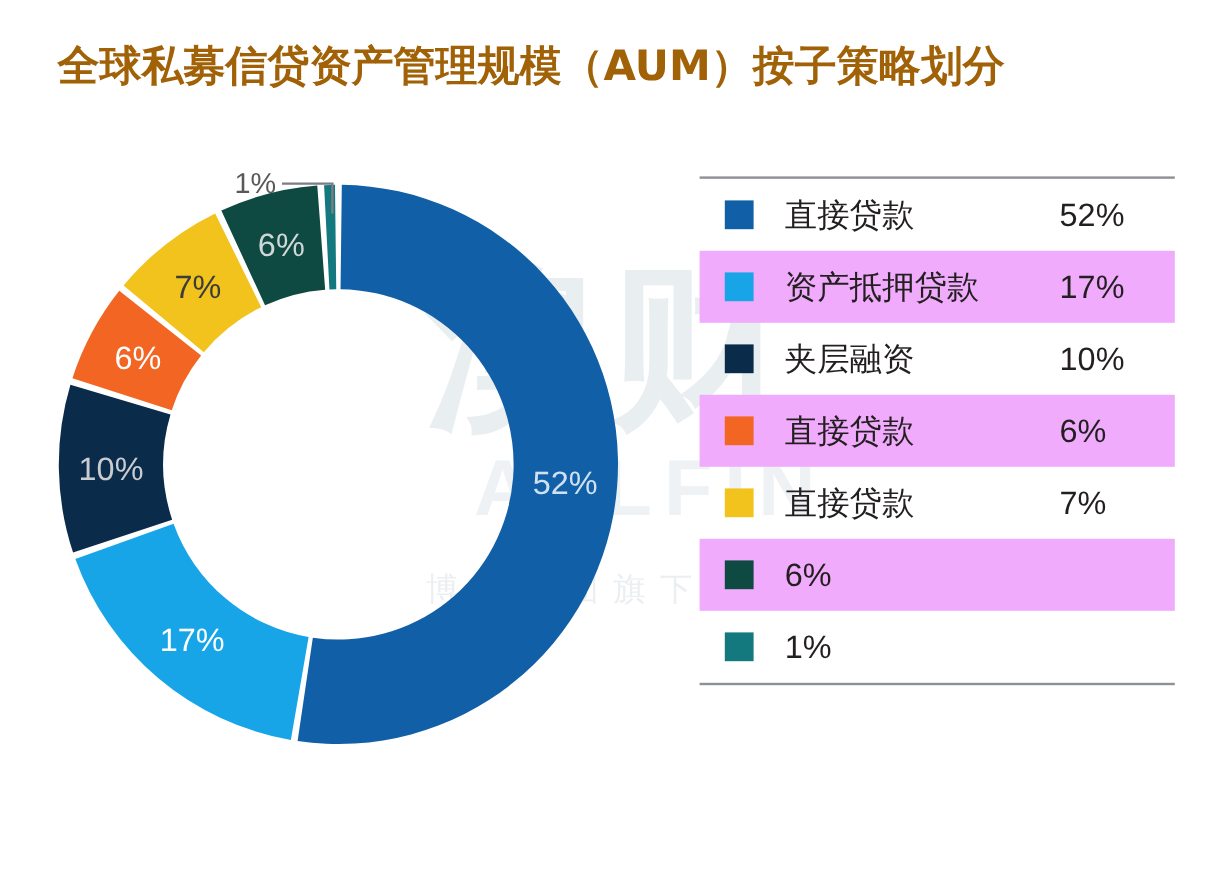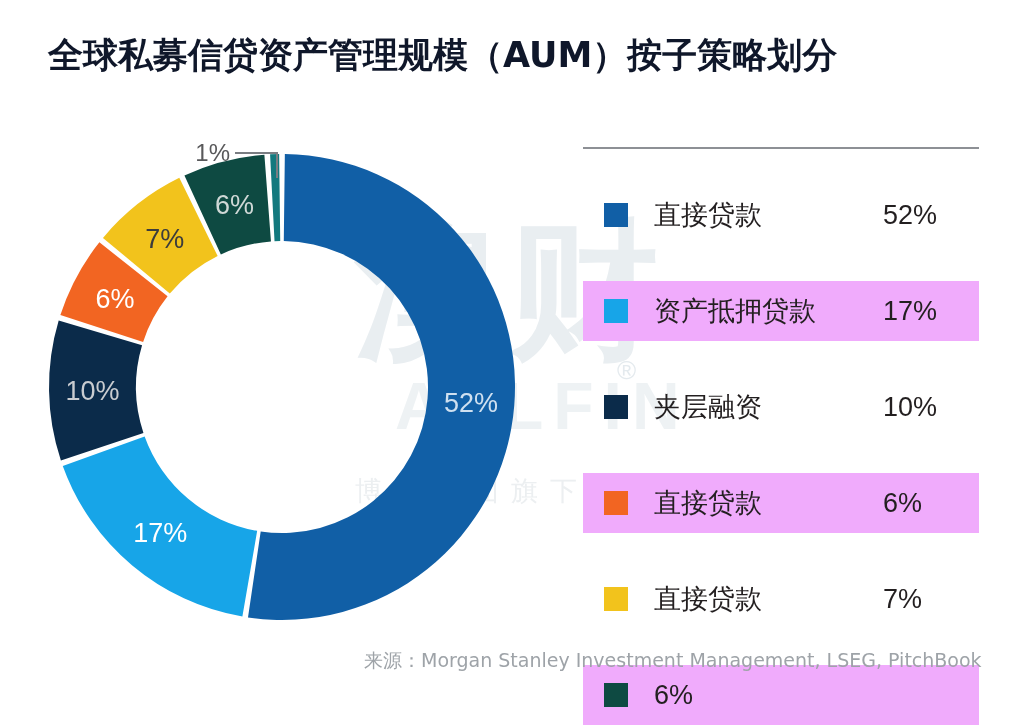--- a/index.html
+++ b/index.html
@@ -54,21 +54,21 @@
     white-space:nowrap;
     font-family:"DejaVu Sans",sans-serif;
   }
 
   
   .title{
     position:absolute;
     left:48px;top:32px;
     font-size:35px;
     font-weight:bold;
-    color:#0f172a;
+    color:#a16207;
     letter-spacing:0px;
     white-space:nowrap;
     z-index:5;
     font-family:"DejaVu Sans",sans-serif;
   }
 
   
   .donut-wrap{
     position:absolute;
     left:30px;top:140px;
@@ -95,21 +95,20 @@
     z-index:5;
     border-top:2px solid #8d9095;
     border-bottom:2px solid #8d9095;
   }
   .legend-row{
     display:flex;
     align-items:center;
     height:60px;
     box-sizing:border-box;
     padding-left:21px;
-    margin-top:36px;
   }
   .legend-row.alt{background:#f0abfc;}
   .swatch{
     width:24px;height:24px;
     flex:0 0 24px;
     margin-right:26px;
   }
   .legend-name{
     flex:1 1 auto;
     font-size:27px;
@@ -199,15 +198,14 @@
     <div class="legend-row alt">
       <span class="swatch" style="background: rgb(14, 74, 66);"></span>
       <span class="legend-value">6%</span>
     </div>
     <div class="legend-row">
       <span class="swatch" style="background: rgb(19, 121, 126);"></span>
       <span class="legend-value">1%</span>
     </div>
   </div>
 
-  <div class="source">来源：Morgan Stanley Investment Management, LSEG, PitchBook</div>
 
 </div>
 
 </body></html>

